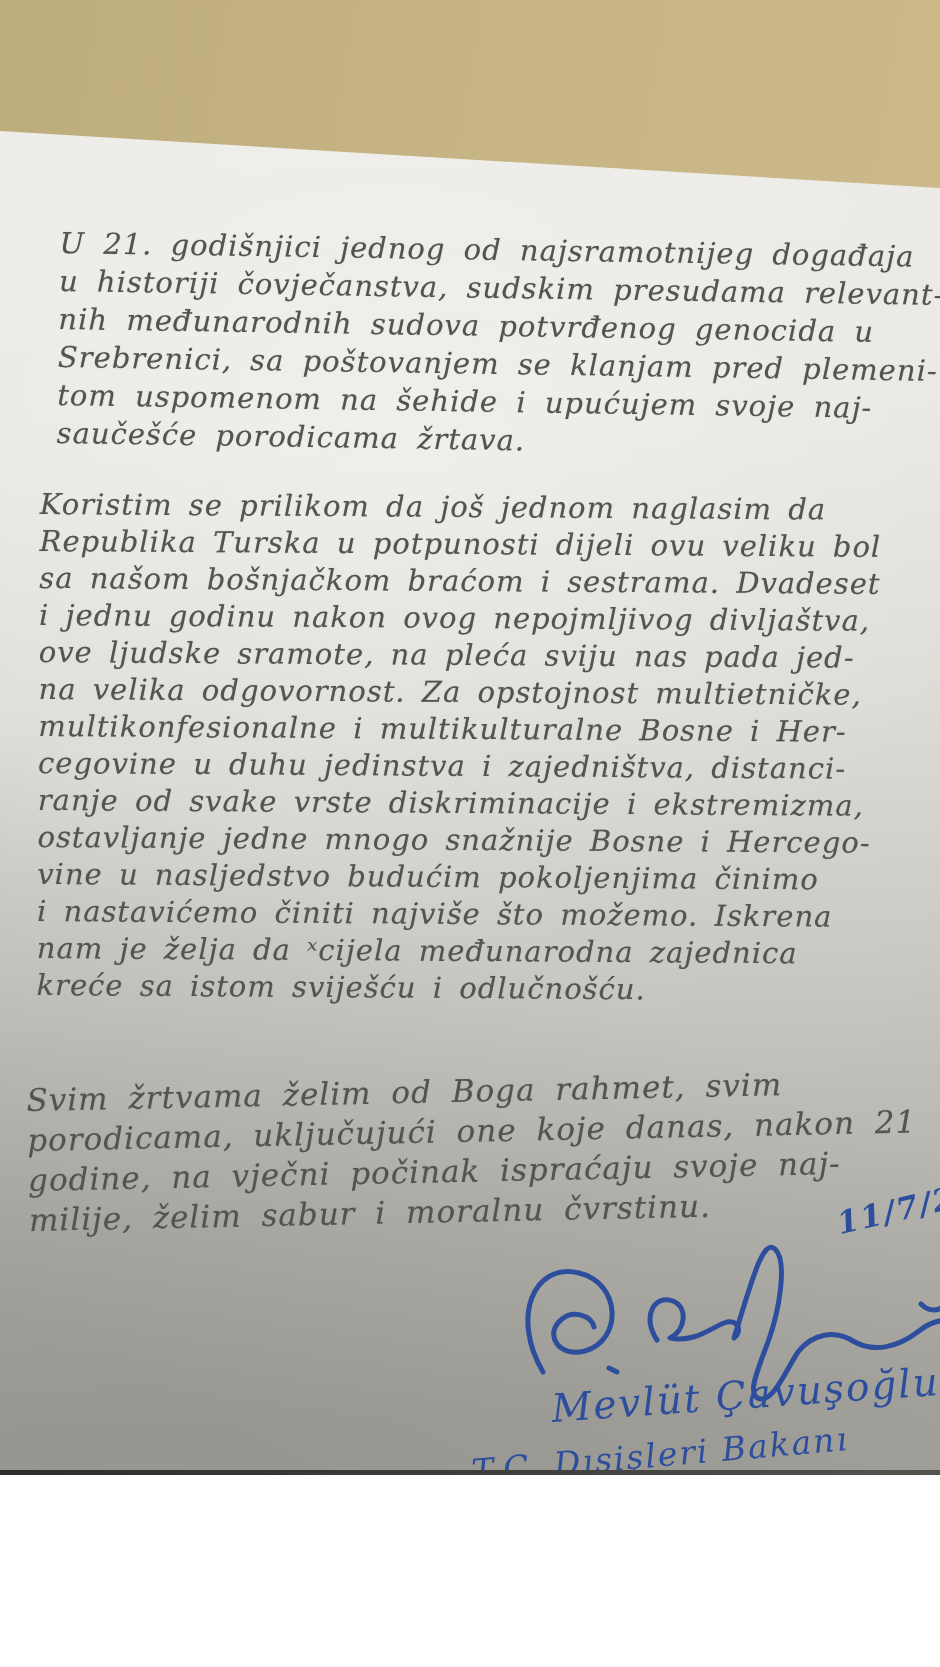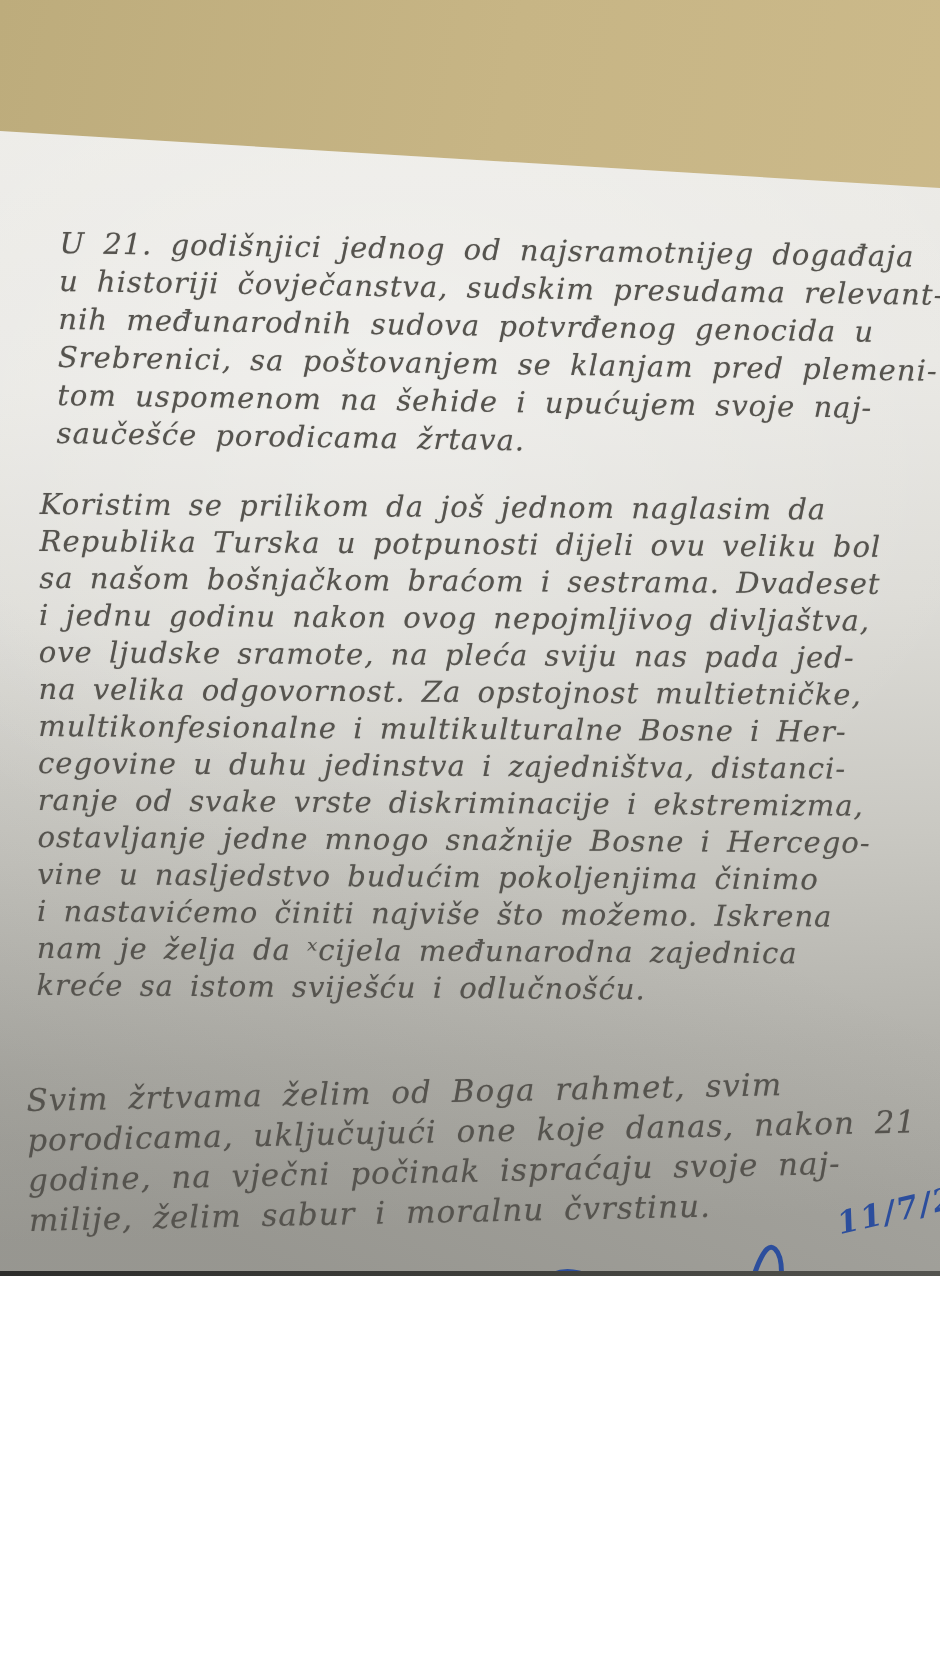--- a/index.html
+++ b/index.html
@@ -1,18 +1,18 @@
 <!DOCTYPE html>
 <html><head>
 <meta charset="utf-8">
 <style>
   html,body{margin:0;padding:0;}
   .photo{
     position:relative;
-    width:940px;height:1276px;
+    width:940px;height:1475px;
     overflow:hidden;
     background:linear-gradient(100deg,#bdac7c 0%,#c7b585 45%,#cdbb8c 100%);
     font-family:"DejaVu Serif", serif;
   }
   .paper{
     position:absolute;inset:0;
     clip-path:polygon(0 131px, 940px 188px, 940px 1667px, 0 1667px);
     background:linear-gradient(178deg,
       #edecE8 9%, #e9e8e4 30%, #dddcd7 48%,
       #c9c8c2 66%, #b3b2ac 82%, #a7a6a0 95%);

